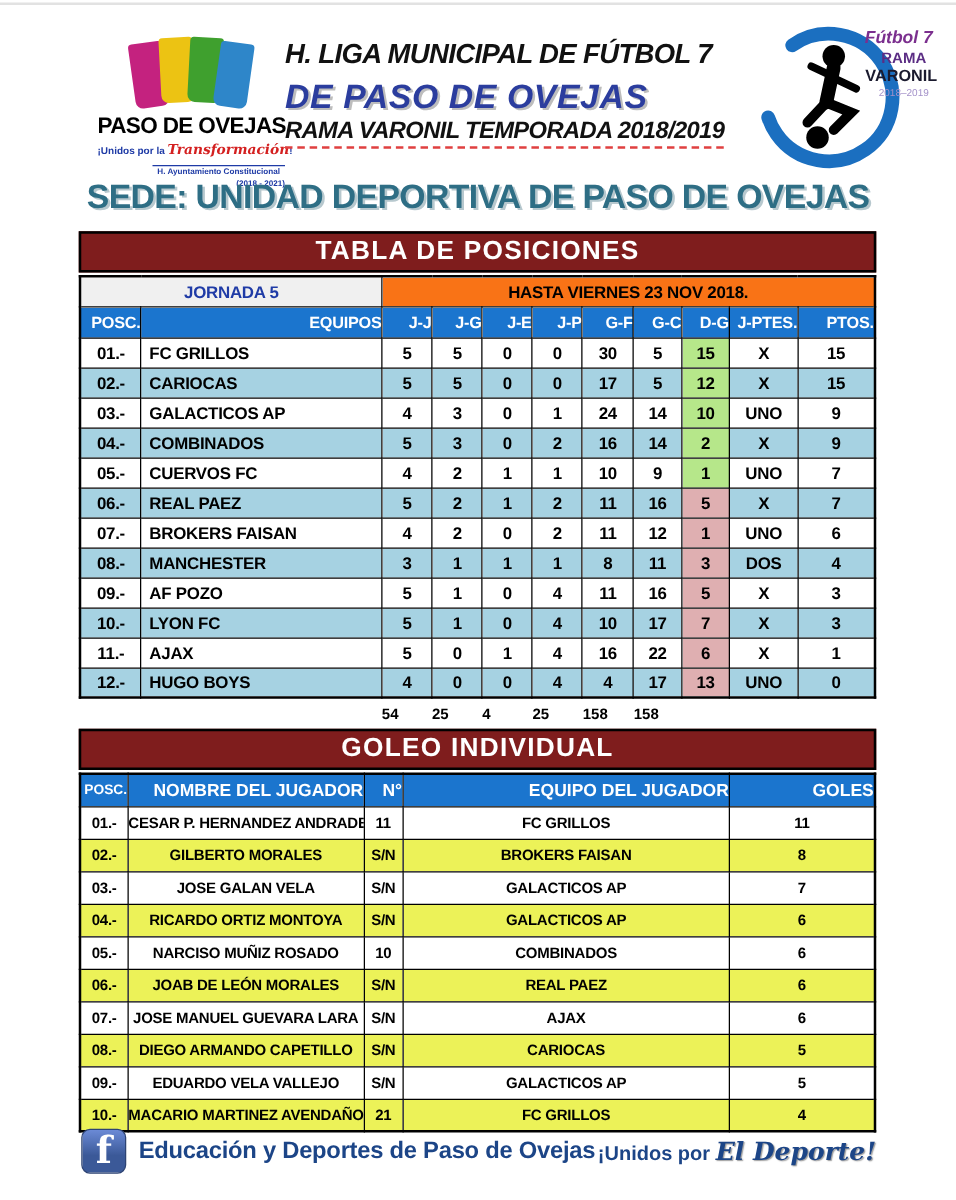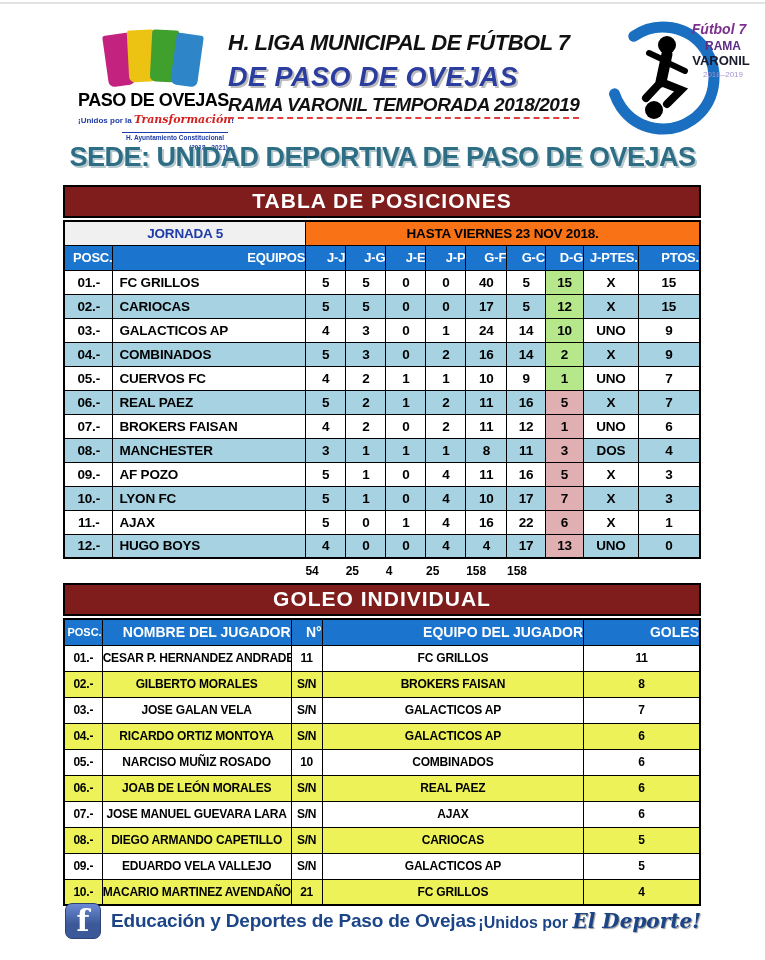--- a/index.html
+++ b/index.html
@@ -154,21 +154,21 @@
           </tr>
       </tbody>
       <tbody id="standings-body">
           <tr>
             <td>01.-</td>
             <td class="team-cell">FC GRILLOS</td>
             <td>5</td>
             <td>5</td>
             <td>0</td>
             <td>0</td>
-            <td>40</td>
+            <td>30</td>
             <td>5</td>
             <td class="dg-green">15</td>
             <td>X</td>
             <td>15</td>
           </tr>
           <tr class="row-blue">
             <td>02.-</td>
             <td class="team-cell">CARIOCAS</td>
             <td>5</td>
             <td>5</td>

